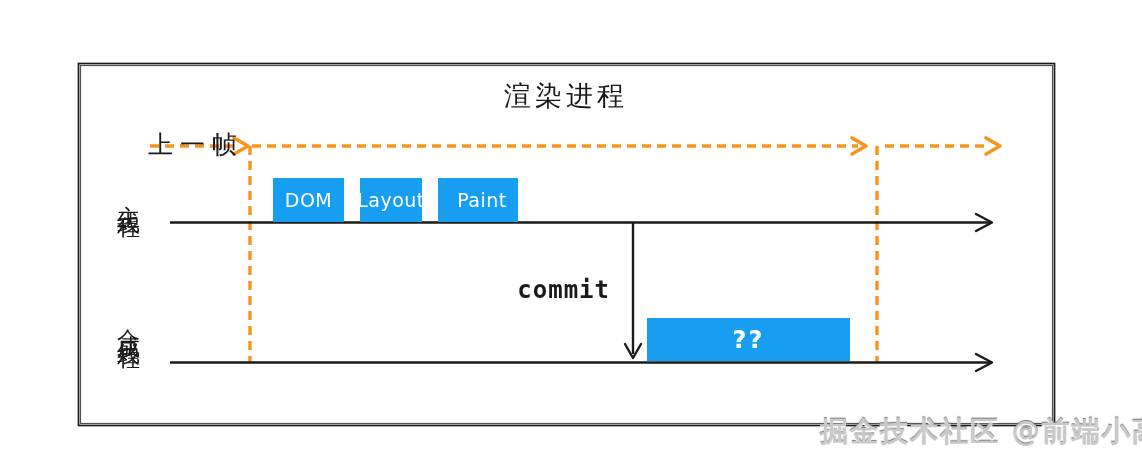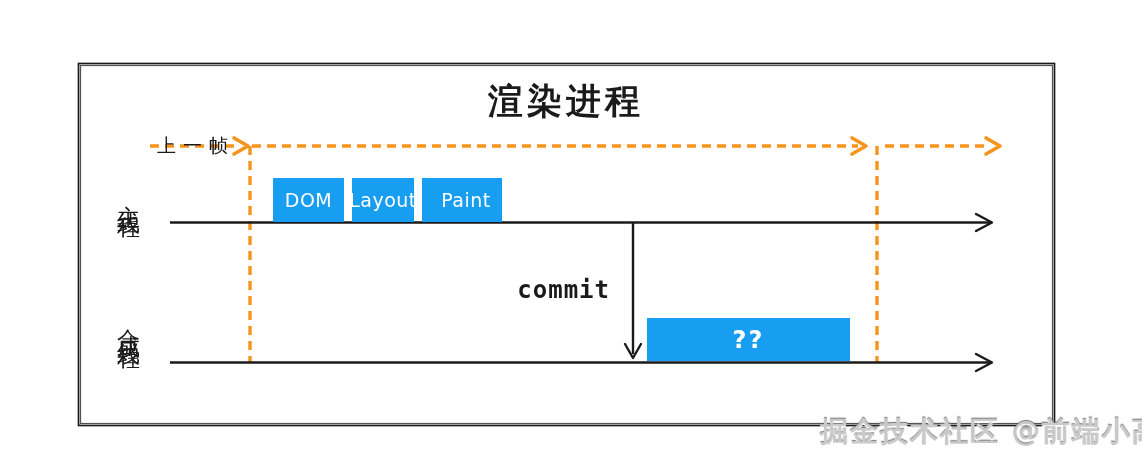--- a/index.html
+++ b/index.html
@@ -18,44 +18,44 @@
   .black line{stroke:var(--line-black,#1a1a1a);stroke-width:2.4;}
   .black polyline{fill:none;stroke:var(--line-black,#1a1a1a);stroke-width:2.4;
                   stroke-linecap:round;stroke-linejoin:round;}
   .orange line{stroke:var(--timeline-orange,#F7941D);stroke-width:3.4;}
   .orange .dash{stroke-dasharray:9 6;}
   .orange polyline{fill:none;stroke:var(--timeline-orange,#F7941D);stroke-width:3.6;
                    stroke-linecap:round;stroke-linejoin:round;}
 
   .title{
     position:absolute;left:78px;top:78px;width:976px;
-    text-align:center;font-size:35px;font-weight:700;letter-spacing:4px;
+    text-align:center;font-size:27px;font-weight:400;letter-spacing:4px;
   }
 
   .tl-label{
     position:absolute;top:132px;height:26px;line-height:26px;
-    text-align:center;font-size:19px;font-weight:500;letter-spacing:7px;
+    text-align:center;font-size:25px;font-weight:500;letter-spacing:7px;
     white-space:nowrap;
   }
   .tl-prev{left:148px;width:96px;}
   .tl-cur{left:500px;width:140px;}
   .tl-next{left:902px;width:96px;}
 
   .thread-label{
     position:absolute;left:114px;width:30px;
     writing-mode:vertical-rl;text-orientation:upright;
     font-size:23px;font-weight:500;letter-spacing:7px;line-height:30px;
     white-space:nowrap;
   }
   .thread-main{top:186px;}
   .thread-comp{top:310px;}
 
   .stages{
     position:absolute;left:273px;top:178px;height:37px;
-    display:flex;gap:8px;
+    display:flex;gap:16px;
   }
   .stage{
     height:44px;display:flex;align-items:center;justify-content:center;
     background:var(--stage-blue,#189EF0);color:#fff;
     font-size:19px;letter-spacing:.5px;
   }
   .stage:nth-child(1){width:71px;}
   .stage:nth-child(2){width:62px;}
   .stage:nth-child(3){width:72px;padding-left:8px;}
   .stage:nth-child(4){width:61px;}

